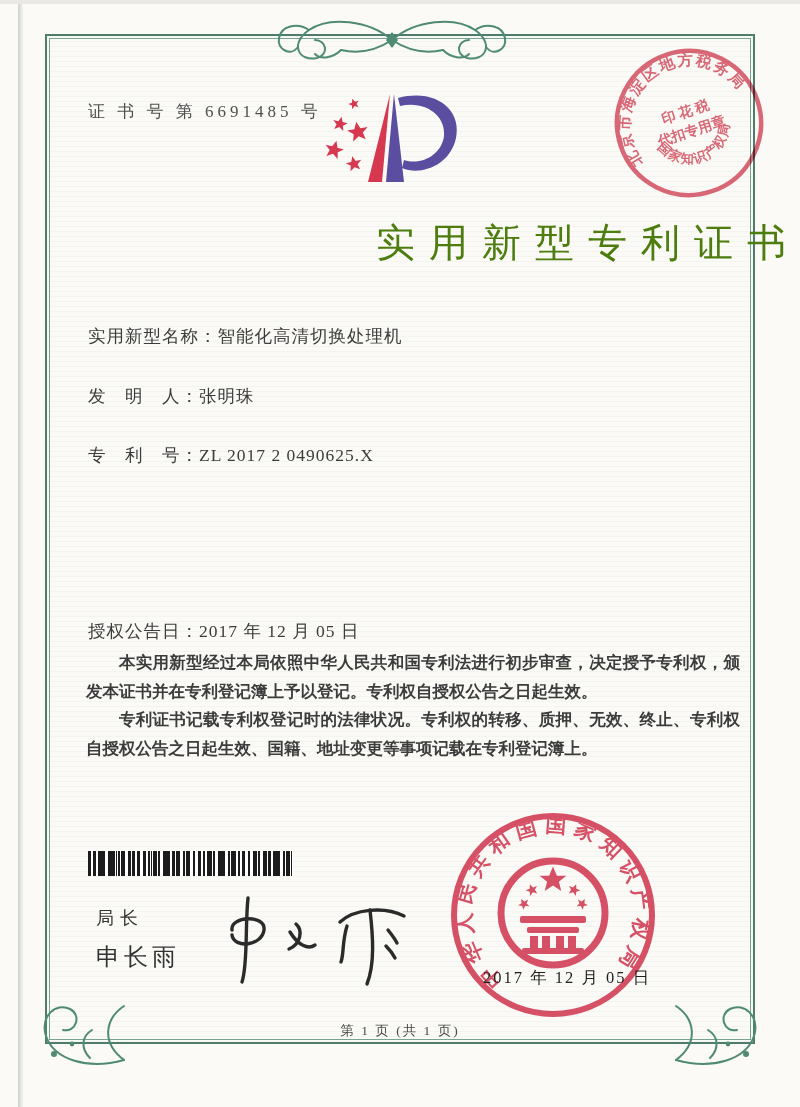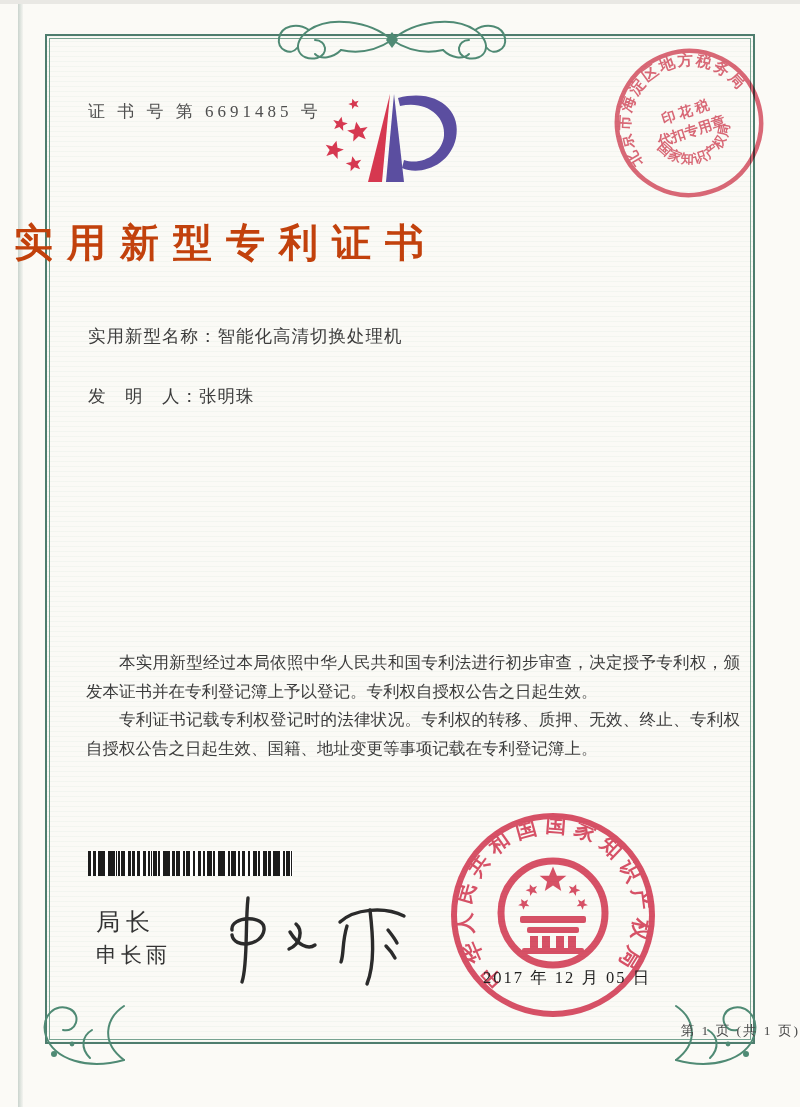--- a/index.html
+++ b/index.html
@@ -23,52 +23,52 @@
   .frame::after {
     content:""; position:absolute; inset:2px; border:1px solid #77a391;
   }
   .ornament { position:absolute; pointer-events:none; }
   .cert-no {
     position:absolute; left:88px; top:96px;
     font-size:17px; letter-spacing:4px; color:#4f4f4f;
   }
   .logo { position:absolute; left:324px; top:76px; }
   .title {
-    position:absolute; left:0; right:0; top:212px; text-align:left;
-    font-size:39px; font-weight:700; letter-spacing:14px; color:#c2410c;
+    position:absolute; left:0; right:0; top:212px; text-align:right;
+    font-size:39px; font-weight:400; letter-spacing:14px; color:#4d7c0f;
     text-indent:14px;
   }
   .field-row {
     position:absolute; left:88px; font-size:17.5px; color:#3c3c3c;
     white-space:nowrap; letter-spacing:1px;
   }
   .paragraphs {
     position:absolute; left:86px; top:645px; width:654px;
     font-size:16.5px; line-height:28.6px; color:#3c3c3c; text-align:justify;
   }
-  .paragraphs p { text-indent:2em; margin:0; }
+  .paragraphs p { text-indent:2em; margin:0;font-weight:bold; }
   .barcode {
     position:absolute; left:88px; top:847px; width:205px; height:25px;
     background-color:#fff;
     background-image:
       repeating-linear-gradient(90deg,#1c1c1c 0 2px,transparent 2px 5px),
       repeating-linear-gradient(90deg,#1c1c1c 0 1px,transparent 1px 7px),
       repeating-linear-gradient(90deg,#1c1c1c 0 3px,transparent 3px 11px);
   }
-  .signer-title { position:absolute; left:96px; top:902px; font-size:24px; letter-spacing:6px; color:#333; }
-  .signer-name  { position:absolute; left:96px; top:937px; font-size:21px; letter-spacing:4px; color:#333; }
+  .signer-title { position:absolute; left:96px; top:902px; font-size:18px; letter-spacing:6px; color:#333; }
+  .signer-name  { position:absolute; left:96px; top:937px; font-size:24px; letter-spacing:4px; color:#333; }
   .signature { position:absolute; left:202px; top:888px; }
   .seal { position:absolute; left:448px; top:806px; mix-blend-mode:multiply; opacity:.93; }
   .seal-date {
     position:absolute; left:483px; top:963px; font-size:16.5px; letter-spacing:2px;
     color:#1f1f1f; white-space:nowrap;
   }
   .tax-stamp { position:absolute; left:604px; top:34px; mix-blend-mode:multiply; opacity:.88; transform:rotate(-18deg); }
   .footer {
-    position:absolute; left:0; right:0; top:1018px; text-align:right;
+    position:absolute; left:0; right:0; top:1018px; text-align:center;
     font-size:13.5px; letter-spacing:2px; color:#4a4a4a;
   }
   svg text { font-family:"Liberation Serif","DejaVu Serif",serif; }
 </style>
 </head>
 <body>
 
 <div class="page">
 
   <div class="frame"></div>
@@ -125,20 +125,26 @@
     <use href="#star" transform="translate(30,84) rotate(-12) scale(0.8)" fill="#d63850"></use>
   </svg>
 
   <div class="title">实用新型专利证书</div>
 
   <div class="field-row" style="top:380px;">
     <span>发　明　人：</span><span>张明珠</span>
   </div>
   <div class="field-row" style="top:320px;">
     <span>实用新型名称：</span><span>智能化高清切换处理机</span>
+  </div>
+  <div class="field-row" style="top:439px;">
+    <span>专　利　号：</span><span>ZL 2017 2 0490625.X</span>
+  </div>
+  <div class="field-row" style="top:615px;">
+    <span>授权公告日：</span><span>2017 年 12 月 05 日</span>
   </div>
 
   <div class="paragraphs">
     <p>本实用新型经过本局依照中华人民共和国专利法进行初步审查，决定授予专利权，颁发本证书并在专利登记簿上予以登记。专利权自授权公告之日起生效。</p>
     <p>专利证书记载专利权登记时的法律状况。专利权的转移、质押、无效、终止、专利权自授权公告之日起生效、国籍、地址变更等事项记载在专利登记簿上。</p>
   </div>
 
   <div class="barcode"></div>
 
   <div class="signer-title">局长</div>

